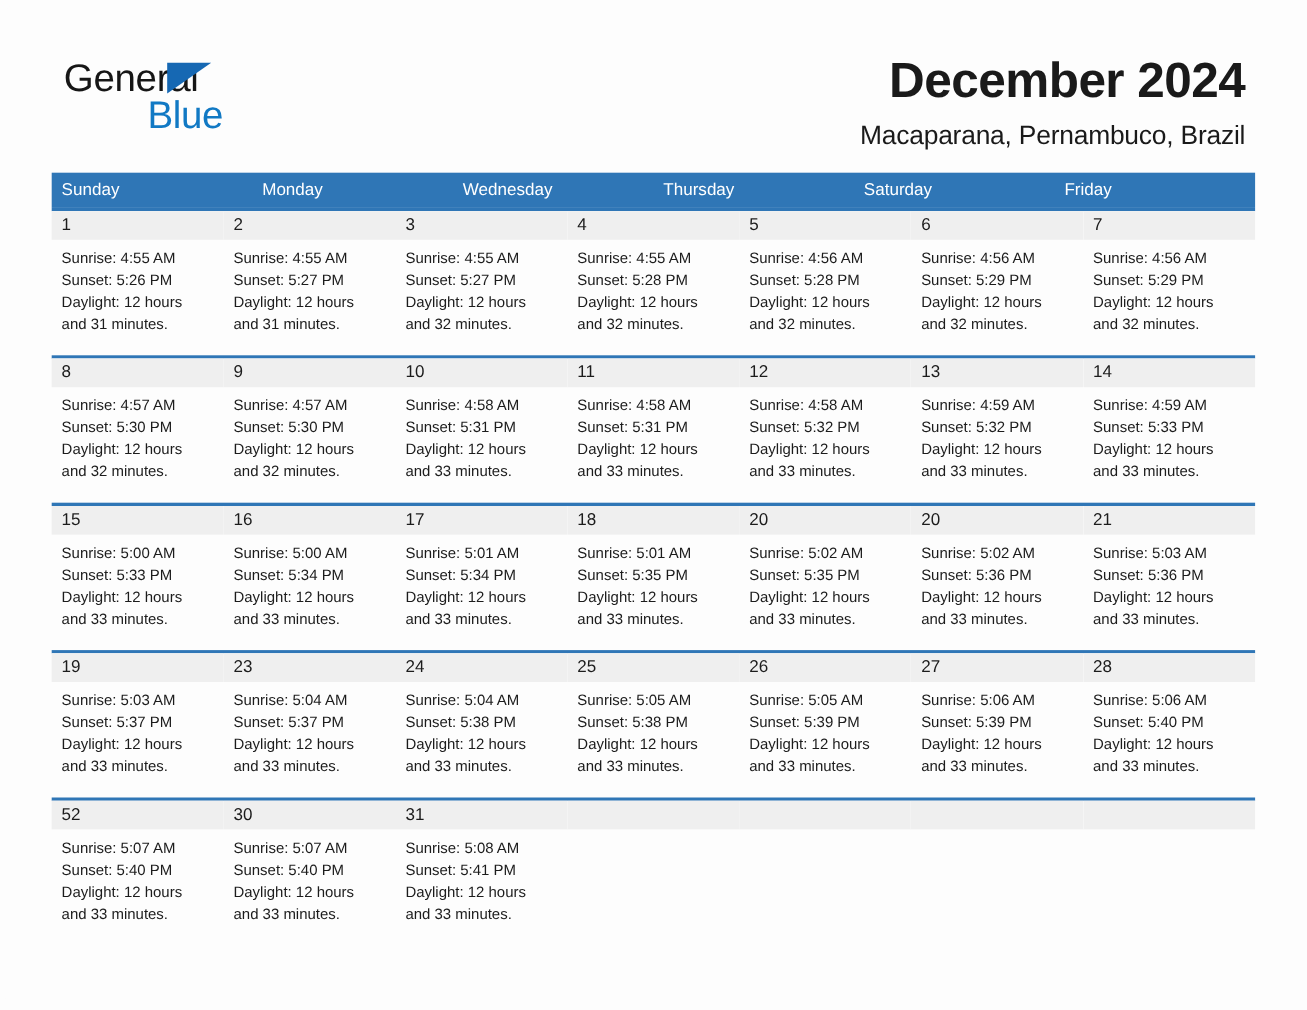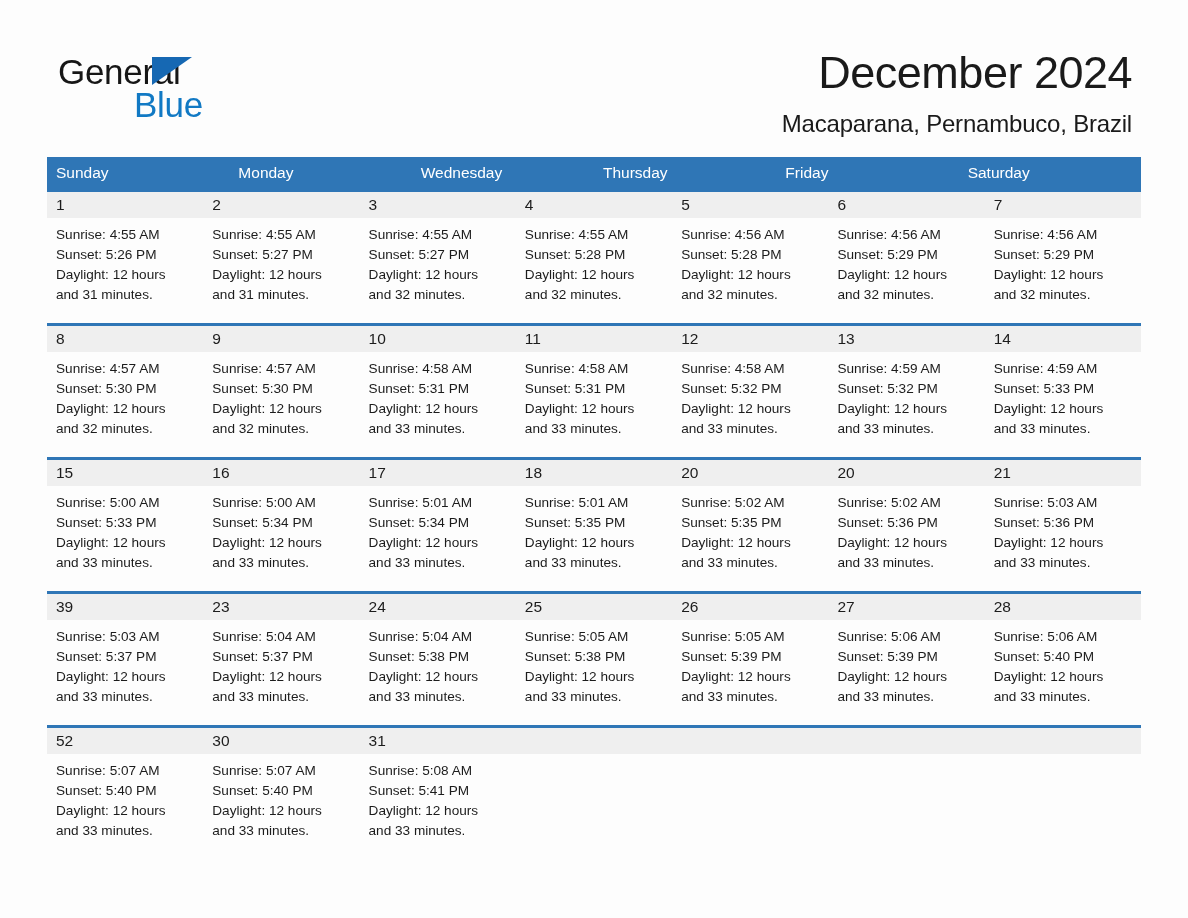--- a/index.html
+++ b/index.html
@@ -73,21 +73,21 @@
   .title-block {
     position: absolute;
     right: 56px;
     top: 46px;
     text-align: right;
   }
   .month-title {
     font-size: 45px;
     line-height: 54px;
     color: #1a1a1a;
-    font-weight: normal;
+    font-weight: bold;
     margin: 0;
     letter-spacing: -0.5px;
   }
   .location-title {
     font-size: 24px;
     line-height: 32px;
     color: #1a1a1a;
     margin: 8px 0 0 0;
     font-weight: normal;
     letter-spacing: -0.2px;
@@ -170,22 +170,22 @@
     </div>
 
   </div>
 
   <div class="calendar">
     <div class="weekdays">
       <div class="weekday">Sunday</div>
       <div class="weekday">Monday</div>
       <div class="weekday">Wednesday</div>
       <div class="weekday">Thursday</div>
+      <div class="weekday">Saturday</div>
       <div class="weekday">Friday</div>
-      <div class="weekday">Saturday</div>
     </div>
 
     <div id="weeks-container">
         <div class="week">
           <div class="day-cell">
             <div class="day-number-band">1</div>
             <div class="day-body">
               <div>Sunrise: 4:55 AM</div>
               <div>Sunset: 5:26 PM</div>
               <div>Daylight: 12 hours</div>
@@ -372,21 +372,21 @@
             <div class="day-body">
               <div>Sunrise: 5:03 AM</div>
               <div>Sunset: 5:36 PM</div>
               <div>Daylight: 12 hours</div>
               <div>and 33 minutes.</div>
             </div>
           </div>
         </div>
         <div class="week">
           <div class="day-cell">
-            <div class="day-number-band">39</div>
+            <div class="day-number-band">19</div>
             <div class="day-body">
               <div>Sunrise: 5:03 AM</div>
               <div>Sunset: 5:37 PM</div>
               <div>Daylight: 12 hours</div>
               <div>and 33 minutes.</div>
             </div>
           </div>
           <div class="day-cell">
             <div class="day-number-band">23</div>
             <div class="day-body">

